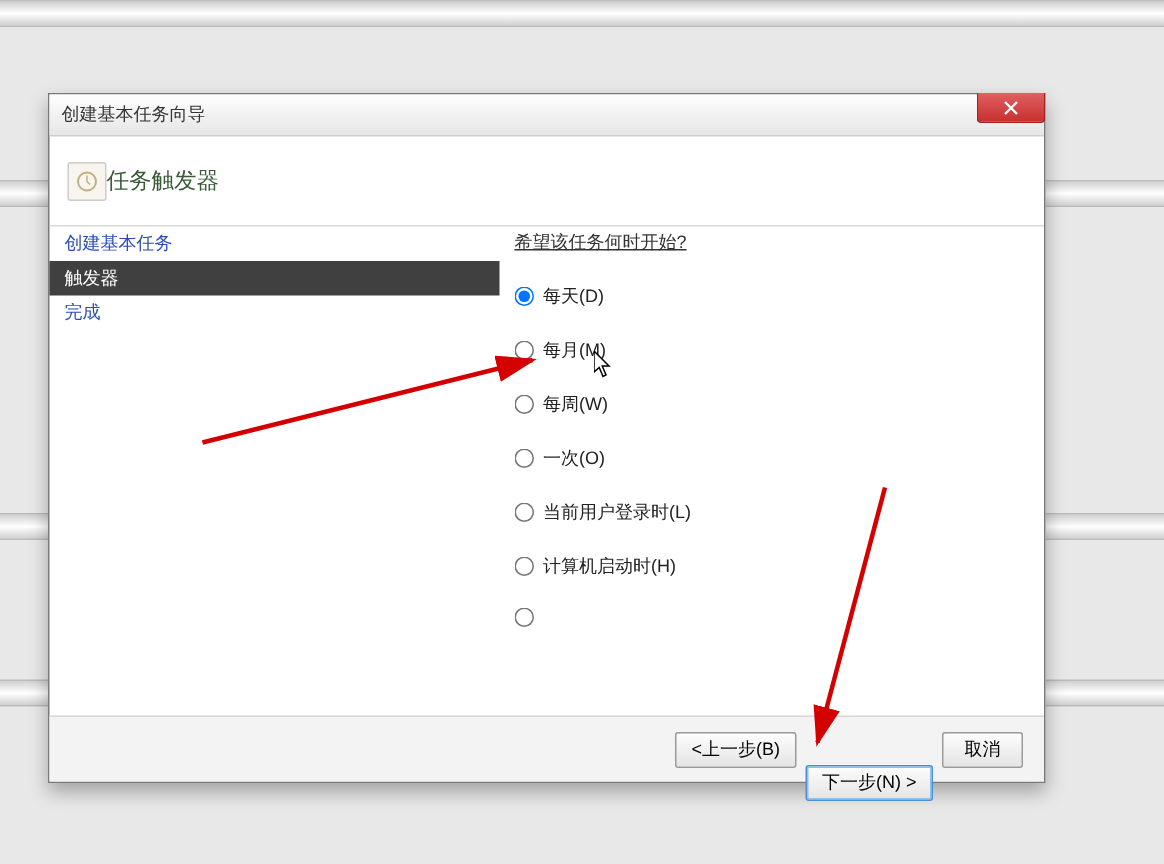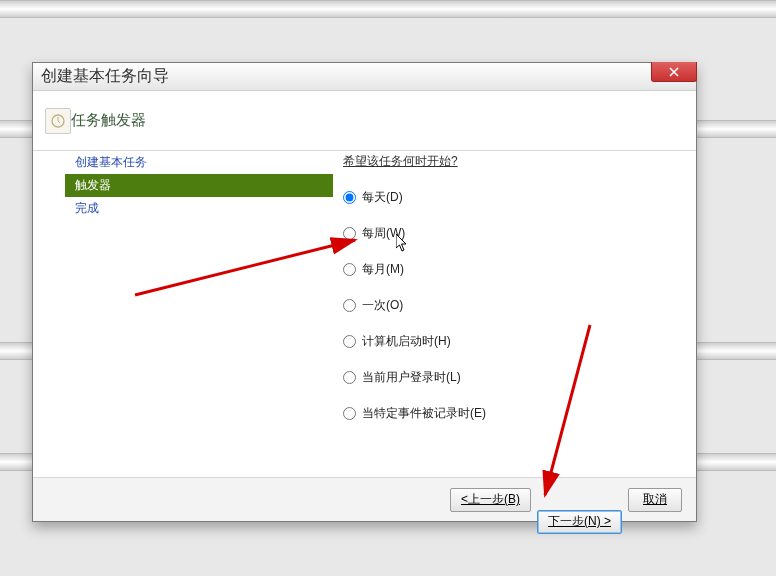--- a/index.html
+++ b/index.html
@@ -34,21 +34,21 @@
     height: 28px;
     background: linear-gradient(to bottom, #fefefe, #e6e6e6);
     border-bottom: 1px solid #cfcfcf;
     display: flex;
     align-items: center;
     padding: 0 8px;
     position: relative;
   }
   .titlebar-text {
     color: #333;
-    font-size: 16px;
+    font-size: 12px;
   }
   .close-btn {
     position: absolute;
     right: -1px;
     top: -1px;
     width: 46px;
     height: 20px;
     background: linear-gradient(to bottom, #e06060, #c83030);
     border: 1px solid #9e2424;
     border-top: none;
@@ -80,30 +80,29 @@
   .header-title {
     font-size: 15px;
     color: #3a5a3a;
   }
   .content {
     display: flex;
     height: calc(100% - 28px - 60px - 44px);
   }
   .sidebar {
     width: 300px;
-    padding-left: 32px;
   }
   .sidebar-item {
     padding: 3px 10px;
     color: #2a4cb3;
     cursor: pointer;
     font-size: 12px;
   }
   .sidebar-item.selected {
-    background: #4d7c0f;
+    background: #404040;
     color: #fff;
   }
   .main {
     flex: 1;
     padding: 2px 0 0 10px;
   }
   .question {
     color: #333;
     margin-bottom: 15px;
     font-size: 12px;
@@ -135,21 +134,20 @@
     height: 24px;
     padding: 0 10px;
     background: linear-gradient(to bottom, #fdfdfd, #e4e4e4);
     border: 1px solid #9a9a9a;
     border-radius: 2px;
     font-size: 12px;
     cursor: pointer;
     display: inline-flex;
     align-items: center;
     justify-content: center;
-    text-decoration: underline;
   }
   .btn.default {
     border: 1px solid #4a90d9;
     box-shadow: 0 0 0 1px #8fc1ec inset;
     margin-top: 44px;
   }
   .btn.cancel { min-width: 54px; }
   .arrow {
     position: absolute;
     pointer-events: none;
@@ -201,41 +199,40 @@
 
     <div class="main">
       <div class="question">希望该任务何时开始?</div>
 
       <label class="radio-row">
         <input type="radio" name="trig" checked="" style="">
         <span>每天(D)</span>
       </label>
       <label class="radio-row">
         <input type="radio" name="trig" style="">
+        <span>每月(M)</span>
+      </label>
+      <label class="radio-row">
+        <input type="radio" name="trig" style="">
         <span>每周(W)</span>
       </label>
       <label class="radio-row">
         <input type="radio" name="trig" style="">
-        <span>每月(M)</span>
-      </label>
-      <label class="radio-row">
-        <input type="radio" name="trig" style="">
         <span>一次(O)</span>
       </label>
       <label class="radio-row">
         <input type="radio" name="trig" style="">
+        <span>当前用户登录时(L)</span>
+      </label>
+      <label class="radio-row">
+        <input type="radio" name="trig" style="">
         <span>计算机启动时(H)</span>
       </label>
       <label class="radio-row">
         <input type="radio" name="trig" style="">
-        <span>当前用户登录时(L)</span>
-      </label>
-      <label class="radio-row">
-        <input type="radio" name="trig" style="">
-        <span>当特定事件被记录时(E)</span>
       </label>
     </div>
   </div>
 
   <div class="footer">
     <button class="btn">&lt;上一步(B)</button>
     <button class="btn default">下一步(N) &gt;</button>
     <button class="btn cancel">取消</button>
   </div>
 

